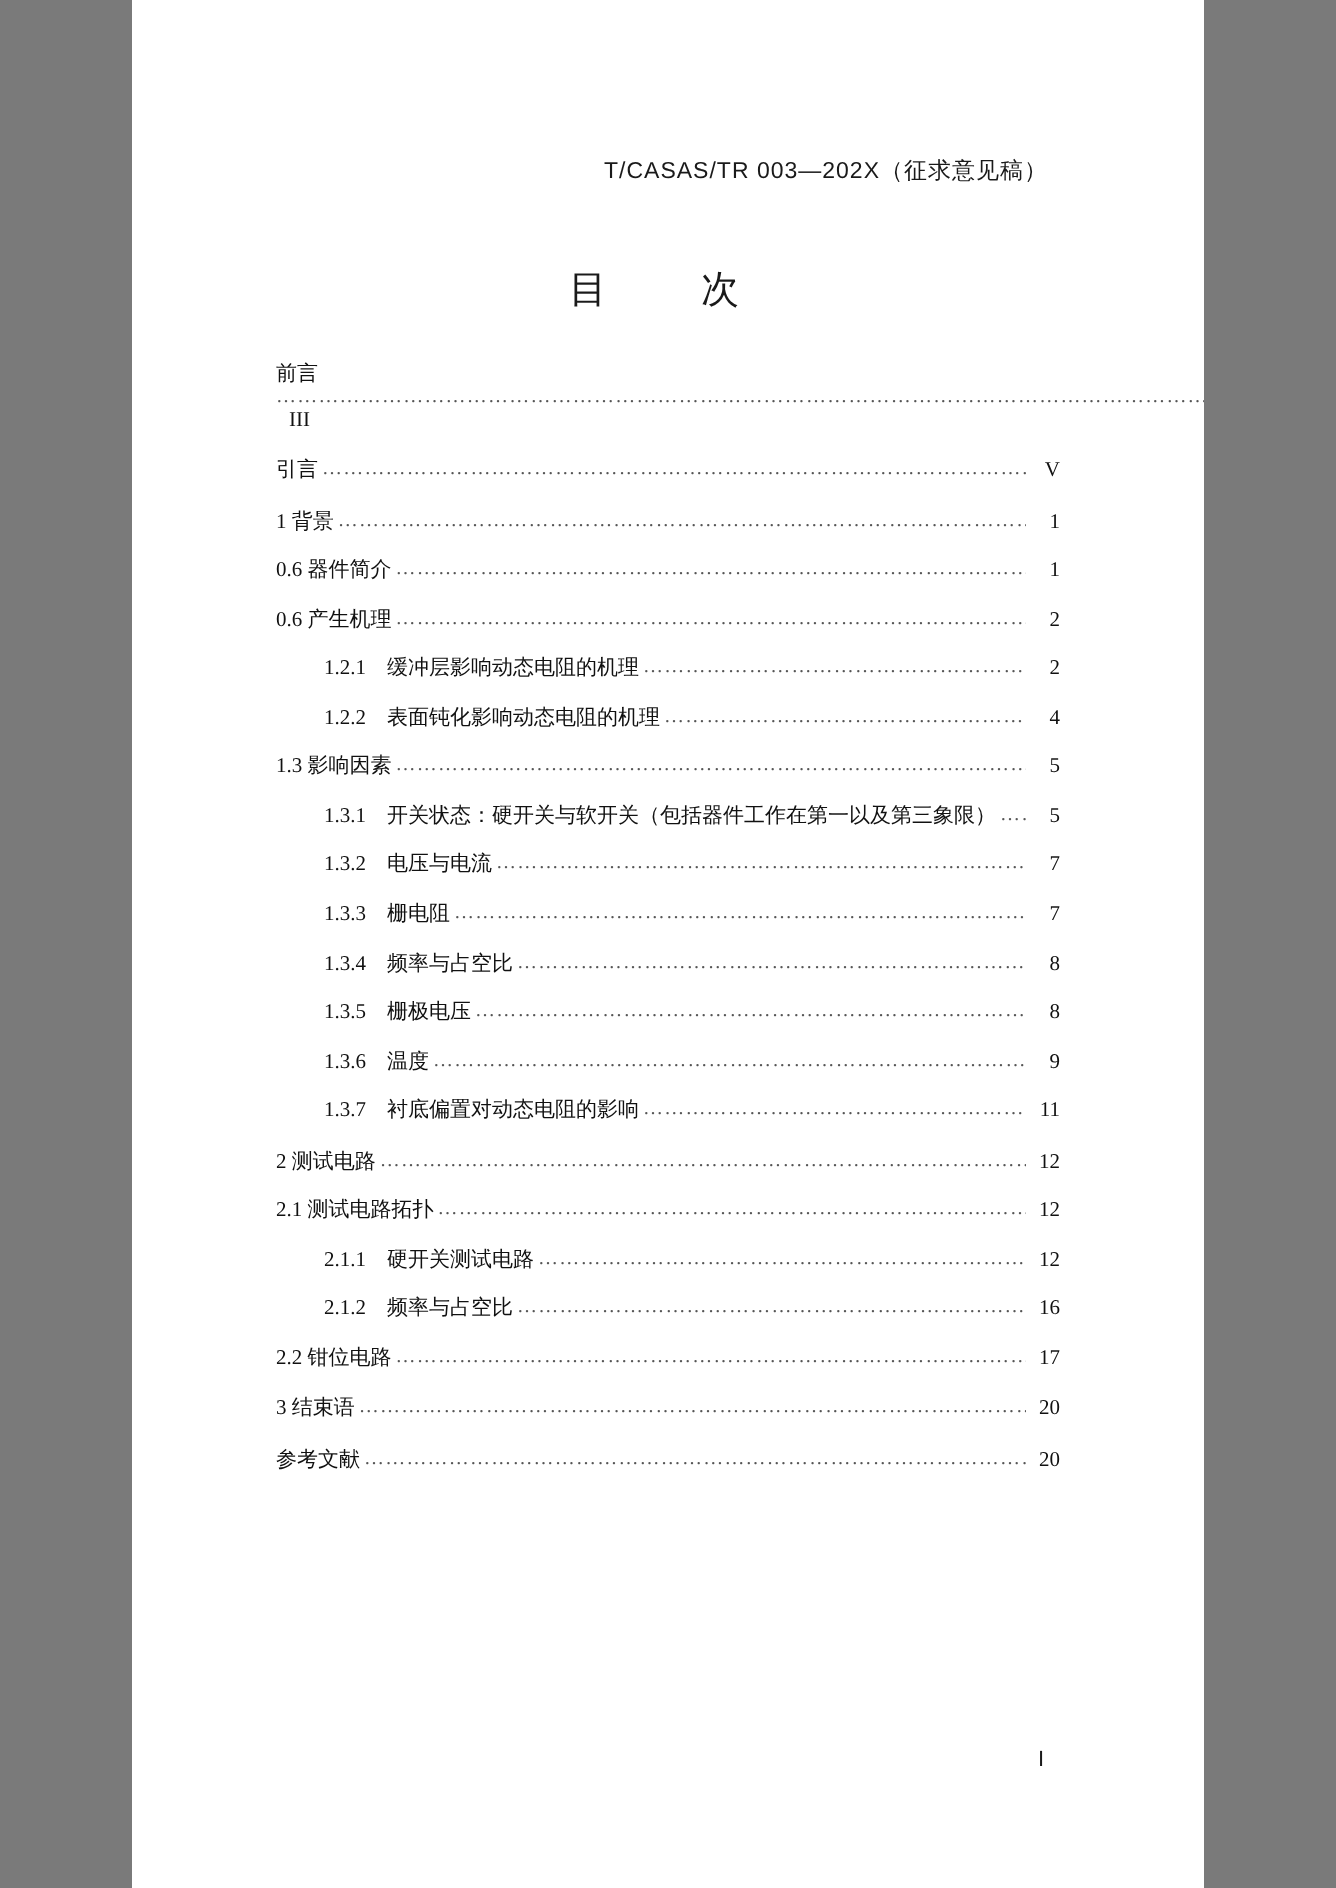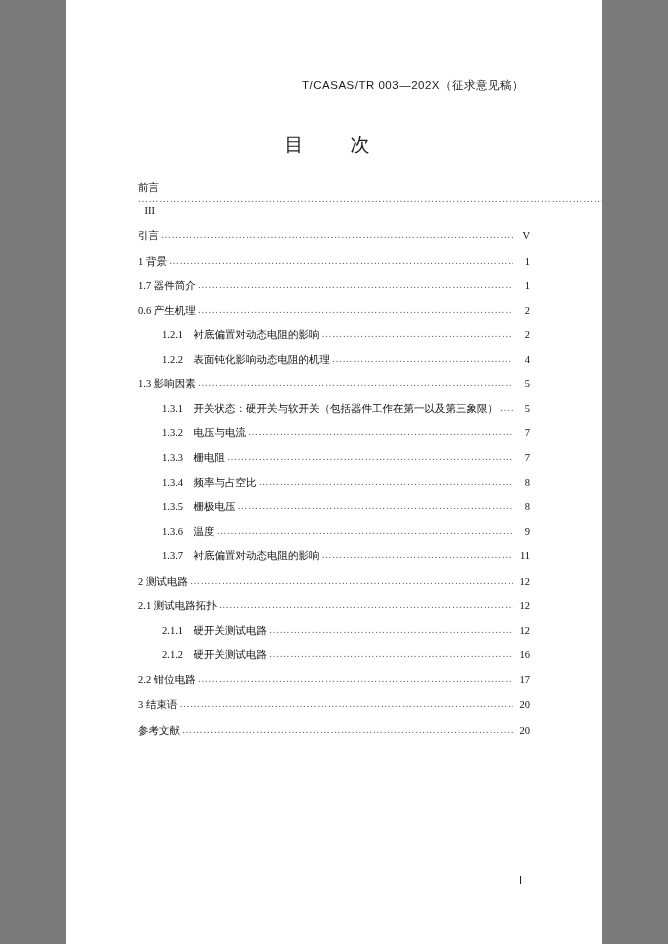--- a/index.html
+++ b/index.html
@@ -102,31 +102,31 @@
         <span class="label">引言</span>
         <span class="dots">……………………………………………………………………………………………………………………………………………………………………………………………………</span>
         <span class="pg">V</span>
       </div>
       <div class="toc-entry lvl0">
         <span class="label">1 背景</span>
         <span class="dots">……………………………………………………………………………………………………………………………………………………………………………………………………</span>
         <span class="pg">1</span>
       </div>
       <div class="toc-entry lvl1">
-        <span class="label">1.7 器件简介</span>
+        <span class="label">0.6 器件简介</span>
         <span class="dots">……………………………………………………………………………………………………………………………………………………………………………………………………</span>
         <span class="pg">1</span>
       </div>
       <div class="toc-entry lvl1">
         <span class="label">0.6 产生机理</span>
         <span class="dots">……………………………………………………………………………………………………………………………………………………………………………………………………</span>
         <span class="pg">2</span>
       </div>
       <div class="toc-entry lvl2">
-        <span class="label">1.2.1　衬底偏置对动态电阻的影响</span>
+        <span class="label">1.2.1　缓冲层影响动态电阻的机理</span>
         <span class="dots">……………………………………………………………………………………………………………………………………………………………………………………………………</span>
         <span class="pg">2</span>
       </div>
       <div class="toc-entry lvl2">
         <span class="label">1.2.2　表面钝化影响动态电阻的机理</span>
         <span class="dots">……………………………………………………………………………………………………………………………………………………………………………………………………</span>
         <span class="pg">4</span>
       </div>
       <div class="toc-entry lvl1">
         <span class="label">1.3 影响因素</span>
@@ -177,21 +177,21 @@
         <span class="label">2.1 测试电路拓扑</span>
         <span class="dots">……………………………………………………………………………………………………………………………………………………………………………………………………</span>
         <span class="pg">12</span>
       </div>
       <div class="toc-entry lvl2">
         <span class="label">2.1.1　硬开关测试电路</span>
         <span class="dots">……………………………………………………………………………………………………………………………………………………………………………………………………</span>
         <span class="pg">12</span>
       </div>
       <div class="toc-entry lvl2">
-        <span class="label">2.1.2　硬开关测试电路</span>
+        <span class="label">2.1.2　频率与占空比</span>
         <span class="dots">……………………………………………………………………………………………………………………………………………………………………………………………………</span>
         <span class="pg">16</span>
       </div>
       <div class="toc-entry lvl1">
         <span class="label">2.2 钳位电路</span>
         <span class="dots">……………………………………………………………………………………………………………………………………………………………………………………………………</span>
         <span class="pg">17</span>
       </div>
       <div class="toc-entry lvl0">
         <span class="label">3 结束语</span>

